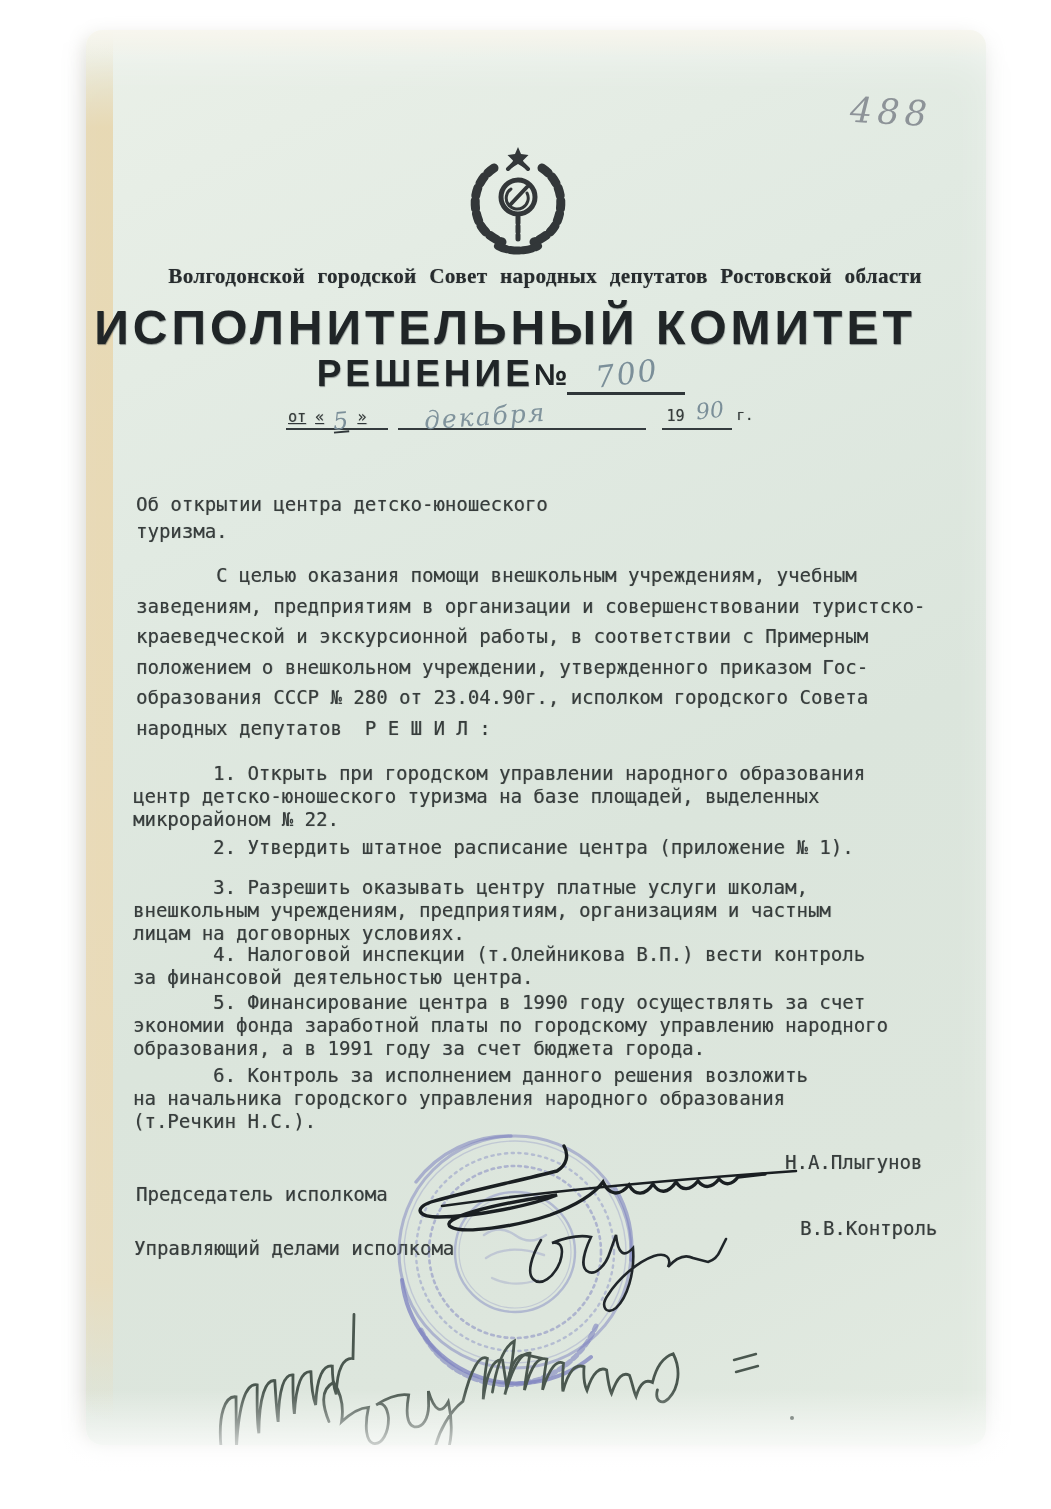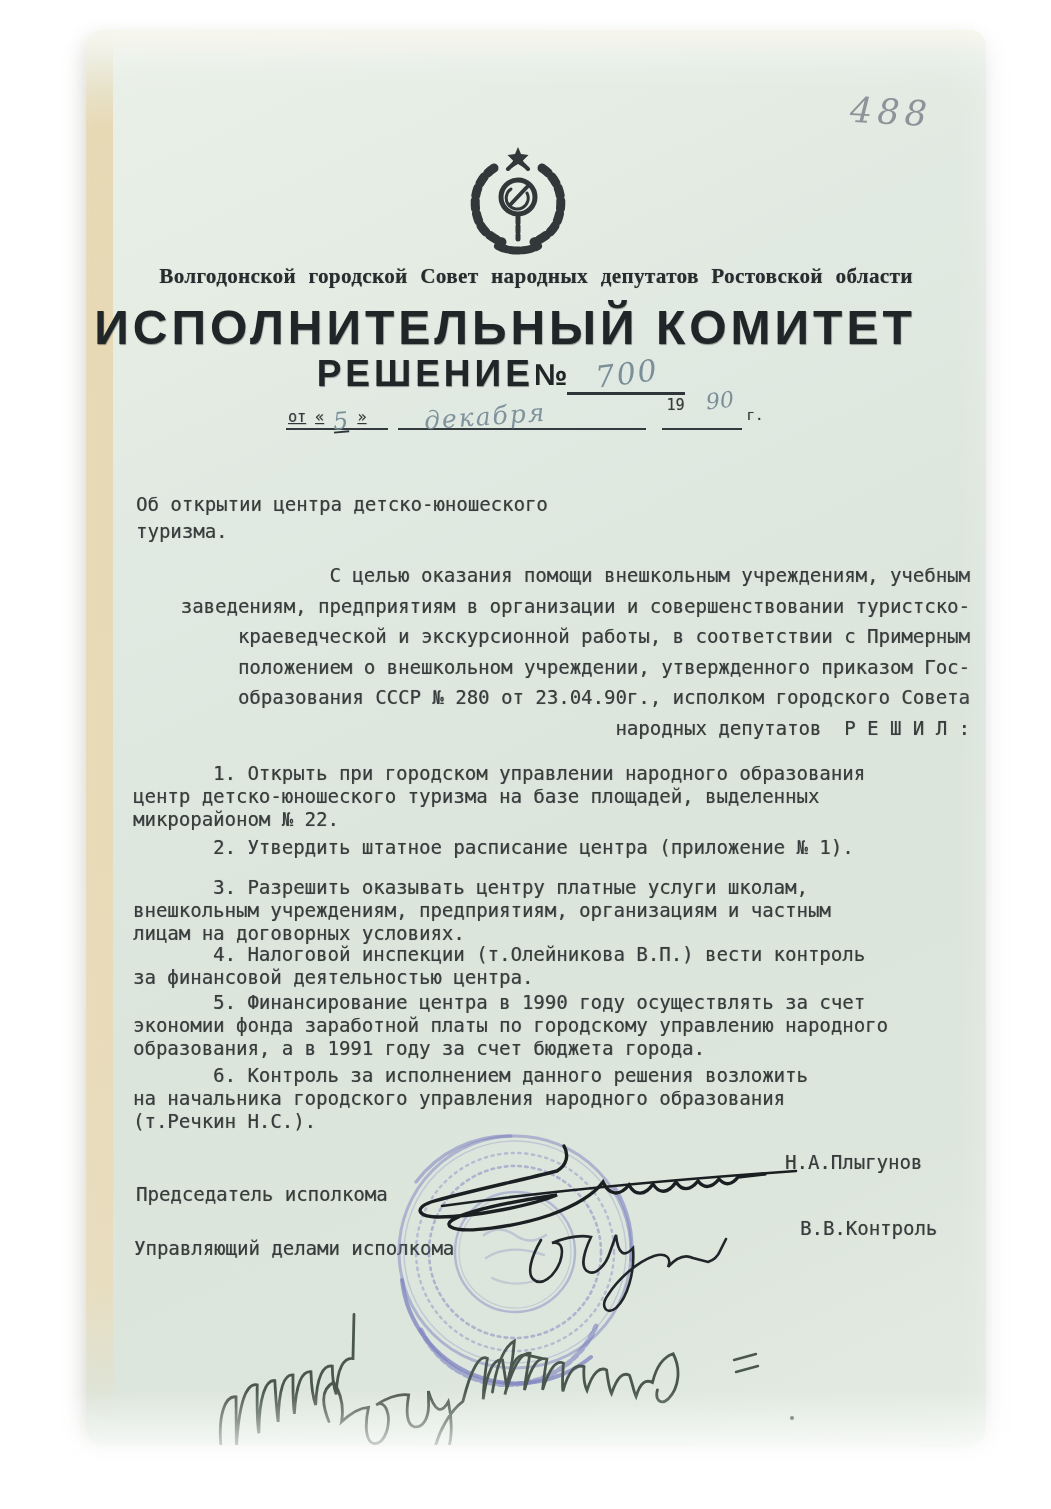--- a/index.html
+++ b/index.html
@@ -37,20 +37,21 @@
     font-size:19px;line-height:23px;color:#373d3c;
     white-space:pre-wrap;
     text-shadow:0.4px 0.4px 0.7px rgba(55,61,60,0.55);
   }
   .abs{position:absolute;}
   .org-line{
     top:234px;left:0;width:100%;text-align:center;
     font-family:"Liberation Serif",serif;font-weight:bold;
     font-size:21px;color:#272c2e;word-spacing:7px;letter-spacing:.4px;
     text-shadow:0.4px 0.4px 0.8px rgba(39,44,46,0.5);
+    padding-left:9px;
   }
   .committee{
     top:270px;left:0;width:838px;text-align:center;
     font-family:"Liberation Sans",sans-serif;font-weight:bold;
     font-size:48px;letter-spacing:4px;color:#202527;
     text-shadow:0.5px 0.5px 1px rgba(32,37,39,0.45);
   }
   .decision-row{
     top:322px;left:0;width:830px;display:flex;justify-content:center;
     align-items:flex-end;
@@ -79,30 +80,30 @@
   }
   .seg-line{border-bottom:2.5px solid #343b3e;}
   .seg1{display:flex;align-items:flex-end;gap:9px;padding:0 22px 3px 2px;text-decoration:underline;}
   .seg1 .p{font-size:15px;line-height:15px;}
   .seg1 .hand{font-size:24px;line-height:14px;transform:translateY(3px) rotate(-5deg);}
   .seg2{width:248px;position:relative;height:34px;margin-left:10px;}
   .seg2 .hand{
     position:absolute;left:26px;bottom:-3px;font-size:25px;letter-spacing:2px;
     transform:rotate(-4deg);opacity:.95;white-space:nowrap;
   }
-  .seg3{display:flex;align-items:flex-end;gap:22px;margin-left:16px;padding:0 8px 15px 4px;}
+  .seg3{display:flex;align-items:center;gap:12px;margin-left:16px;padding:0 8px 4px 4px;}
   .seg3 .p{font-size:15px;line-height:15px;}
   .seg3 .hand{font-size:22px;line-height:12px;transform:translateY(-6px) rotate(-6deg);}
   .seg4{font-size:14px;padding:0 0 3px 4px;}
   .archive-num{
     top:62px;left:764px;font-family:"DejaVu Serif",serif;font-style:italic;
     font-size:35px;letter-spacing:5px;color:#8d9398;transform:rotate(3deg);
   }
   .subject{top:461px;left:50px;line-height:27px;}
-  .preamble{top:530px;left:50px;width:834px;line-height:30.5px;text-align:right;}
+  .preamble{top:530px;left:50px;width:834px;line-height:30.5px;}
   .item{left:47px;width:840px;}
   .i0{top:732px;} .i1{top:806px;} .i2{top:846px;}
   .i3{top:913px;} .i4{top:961px;} .i5{top:1034px;}
   .role1{top:1146px;left:50px;margin-top:7px;}
   .role2{top:1207px;left:48px;}
   .name1{top:1121px;left:699px;}
   .name2{top:1187px;left:714px;}
   svg.overlay{position:absolute;left:0;top:0;z-index:10;pointer-events:none;}
   svg.stamp{position:absolute;left:0;top:0;z-index:8;pointer-events:none;}
   .emblem{position:absolute;left:377px;top:114px;z-index:3;}

